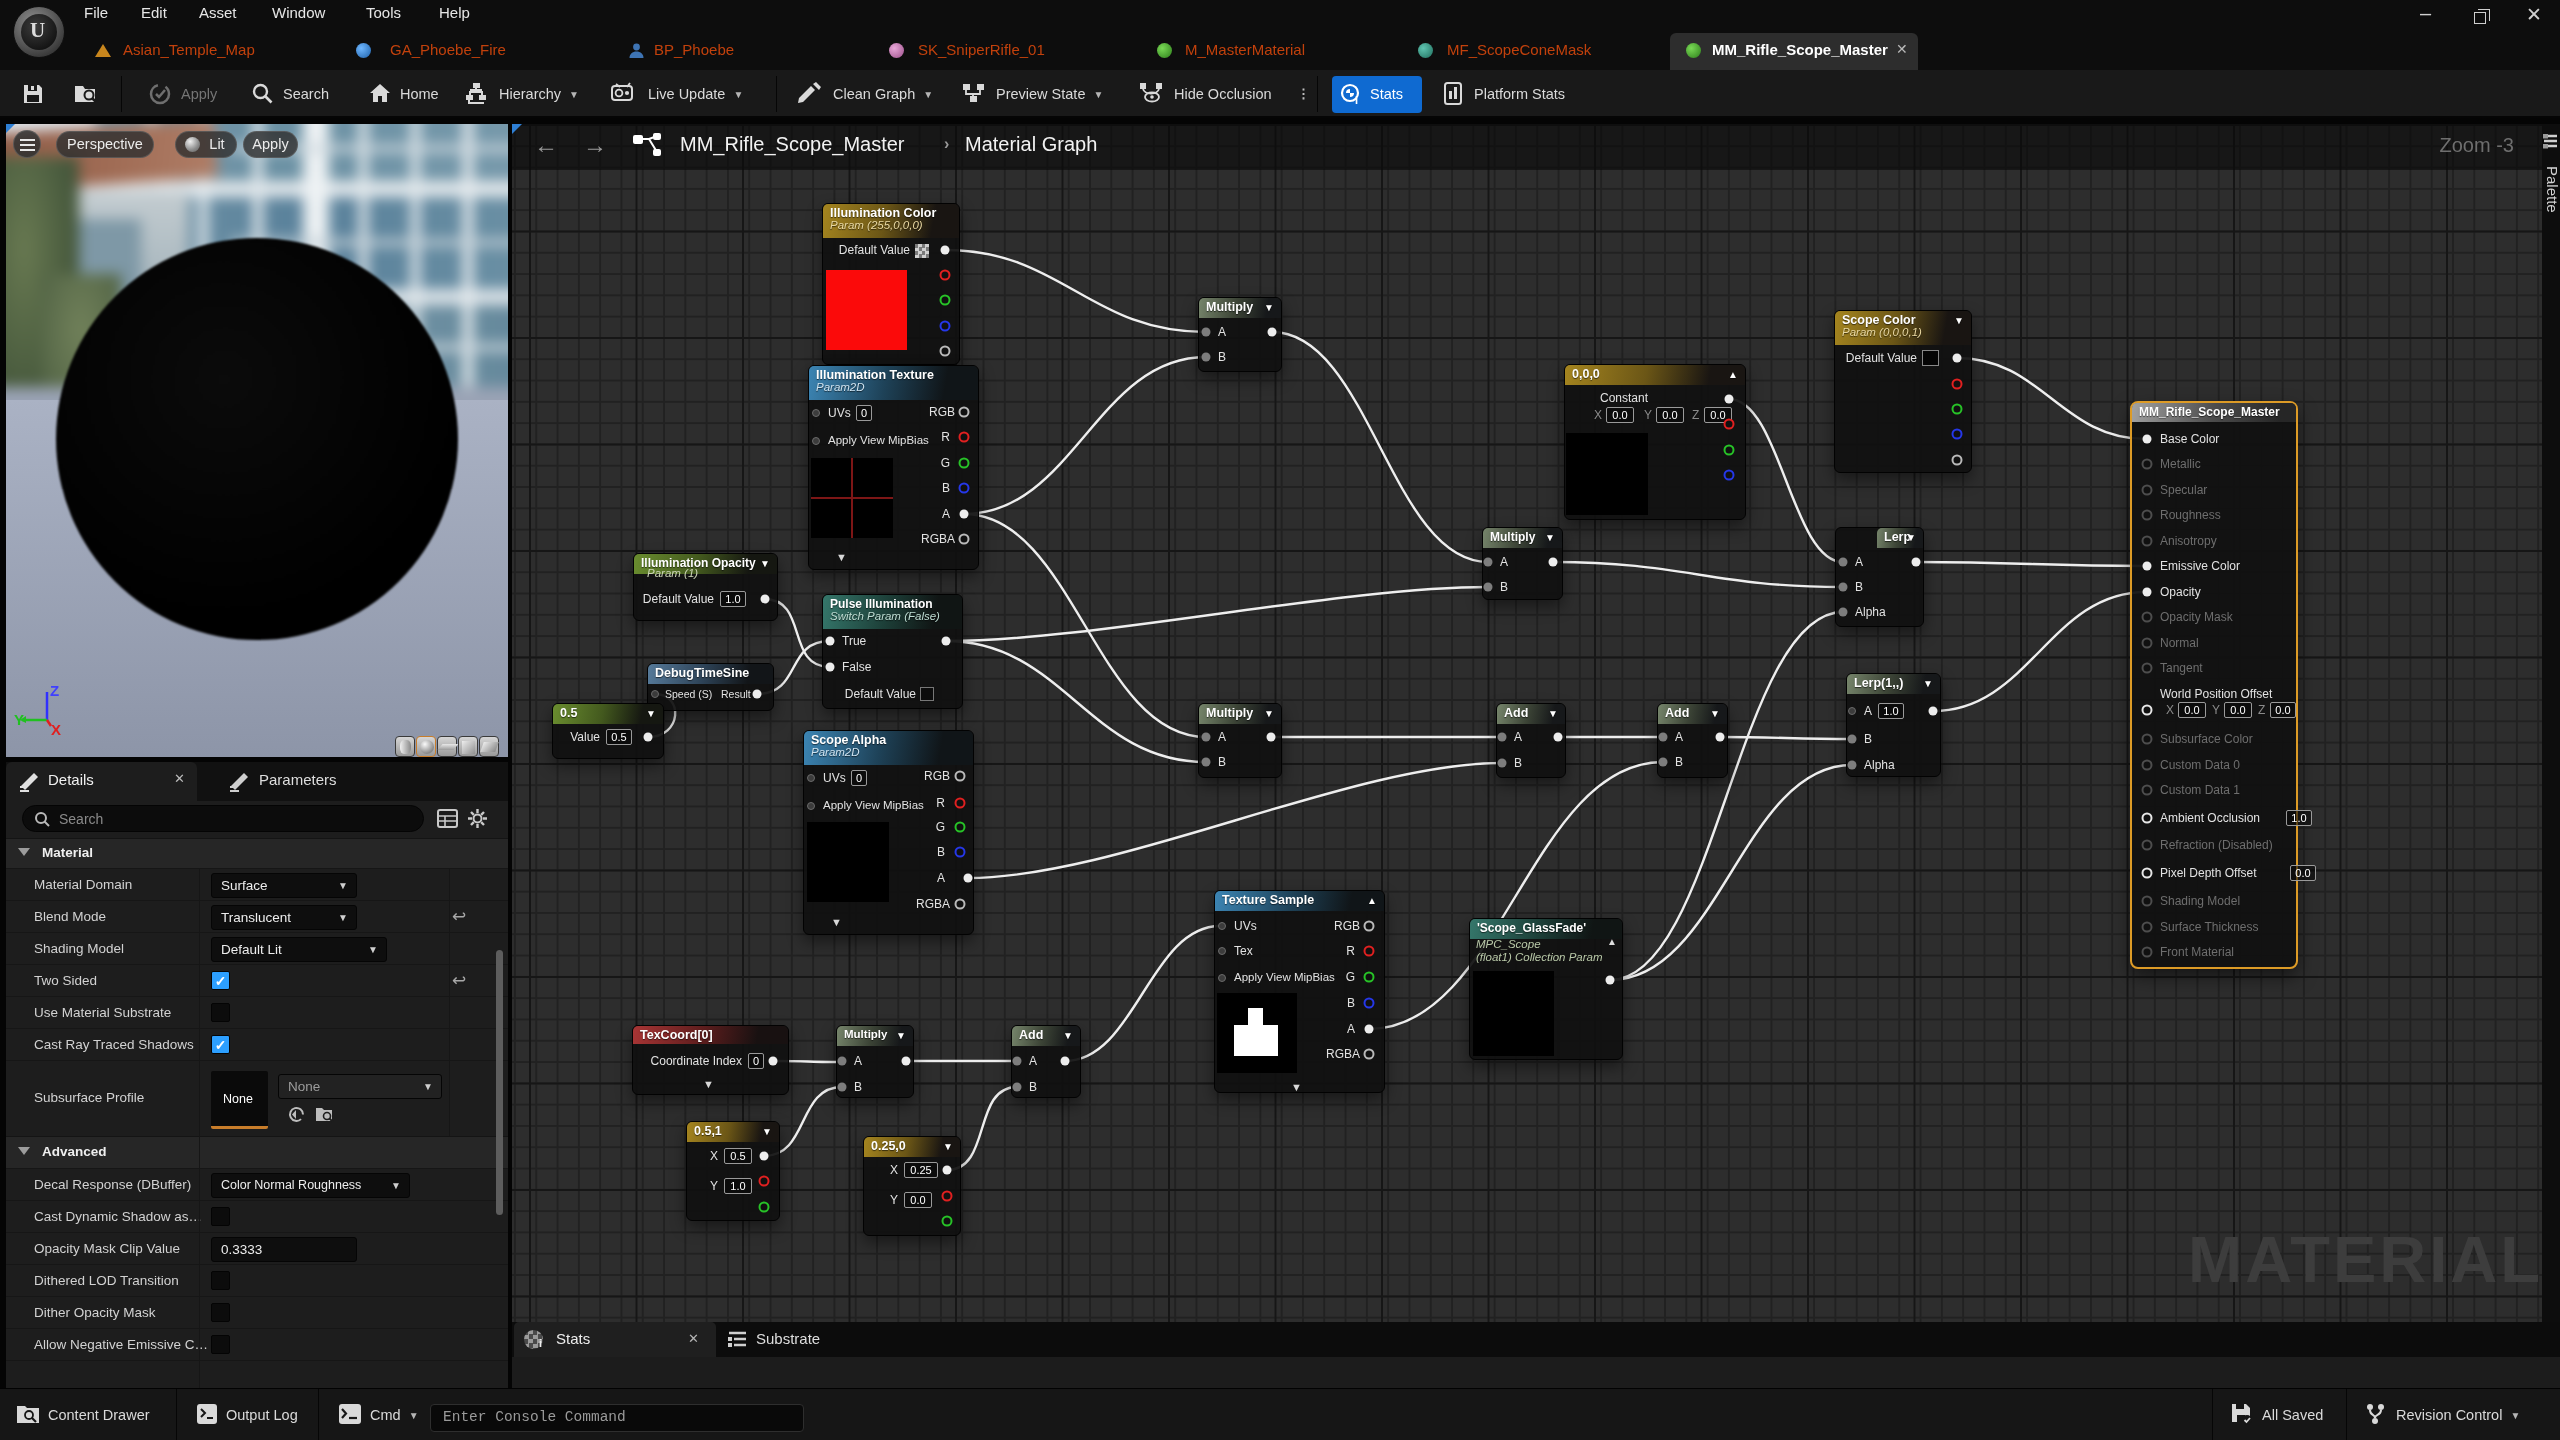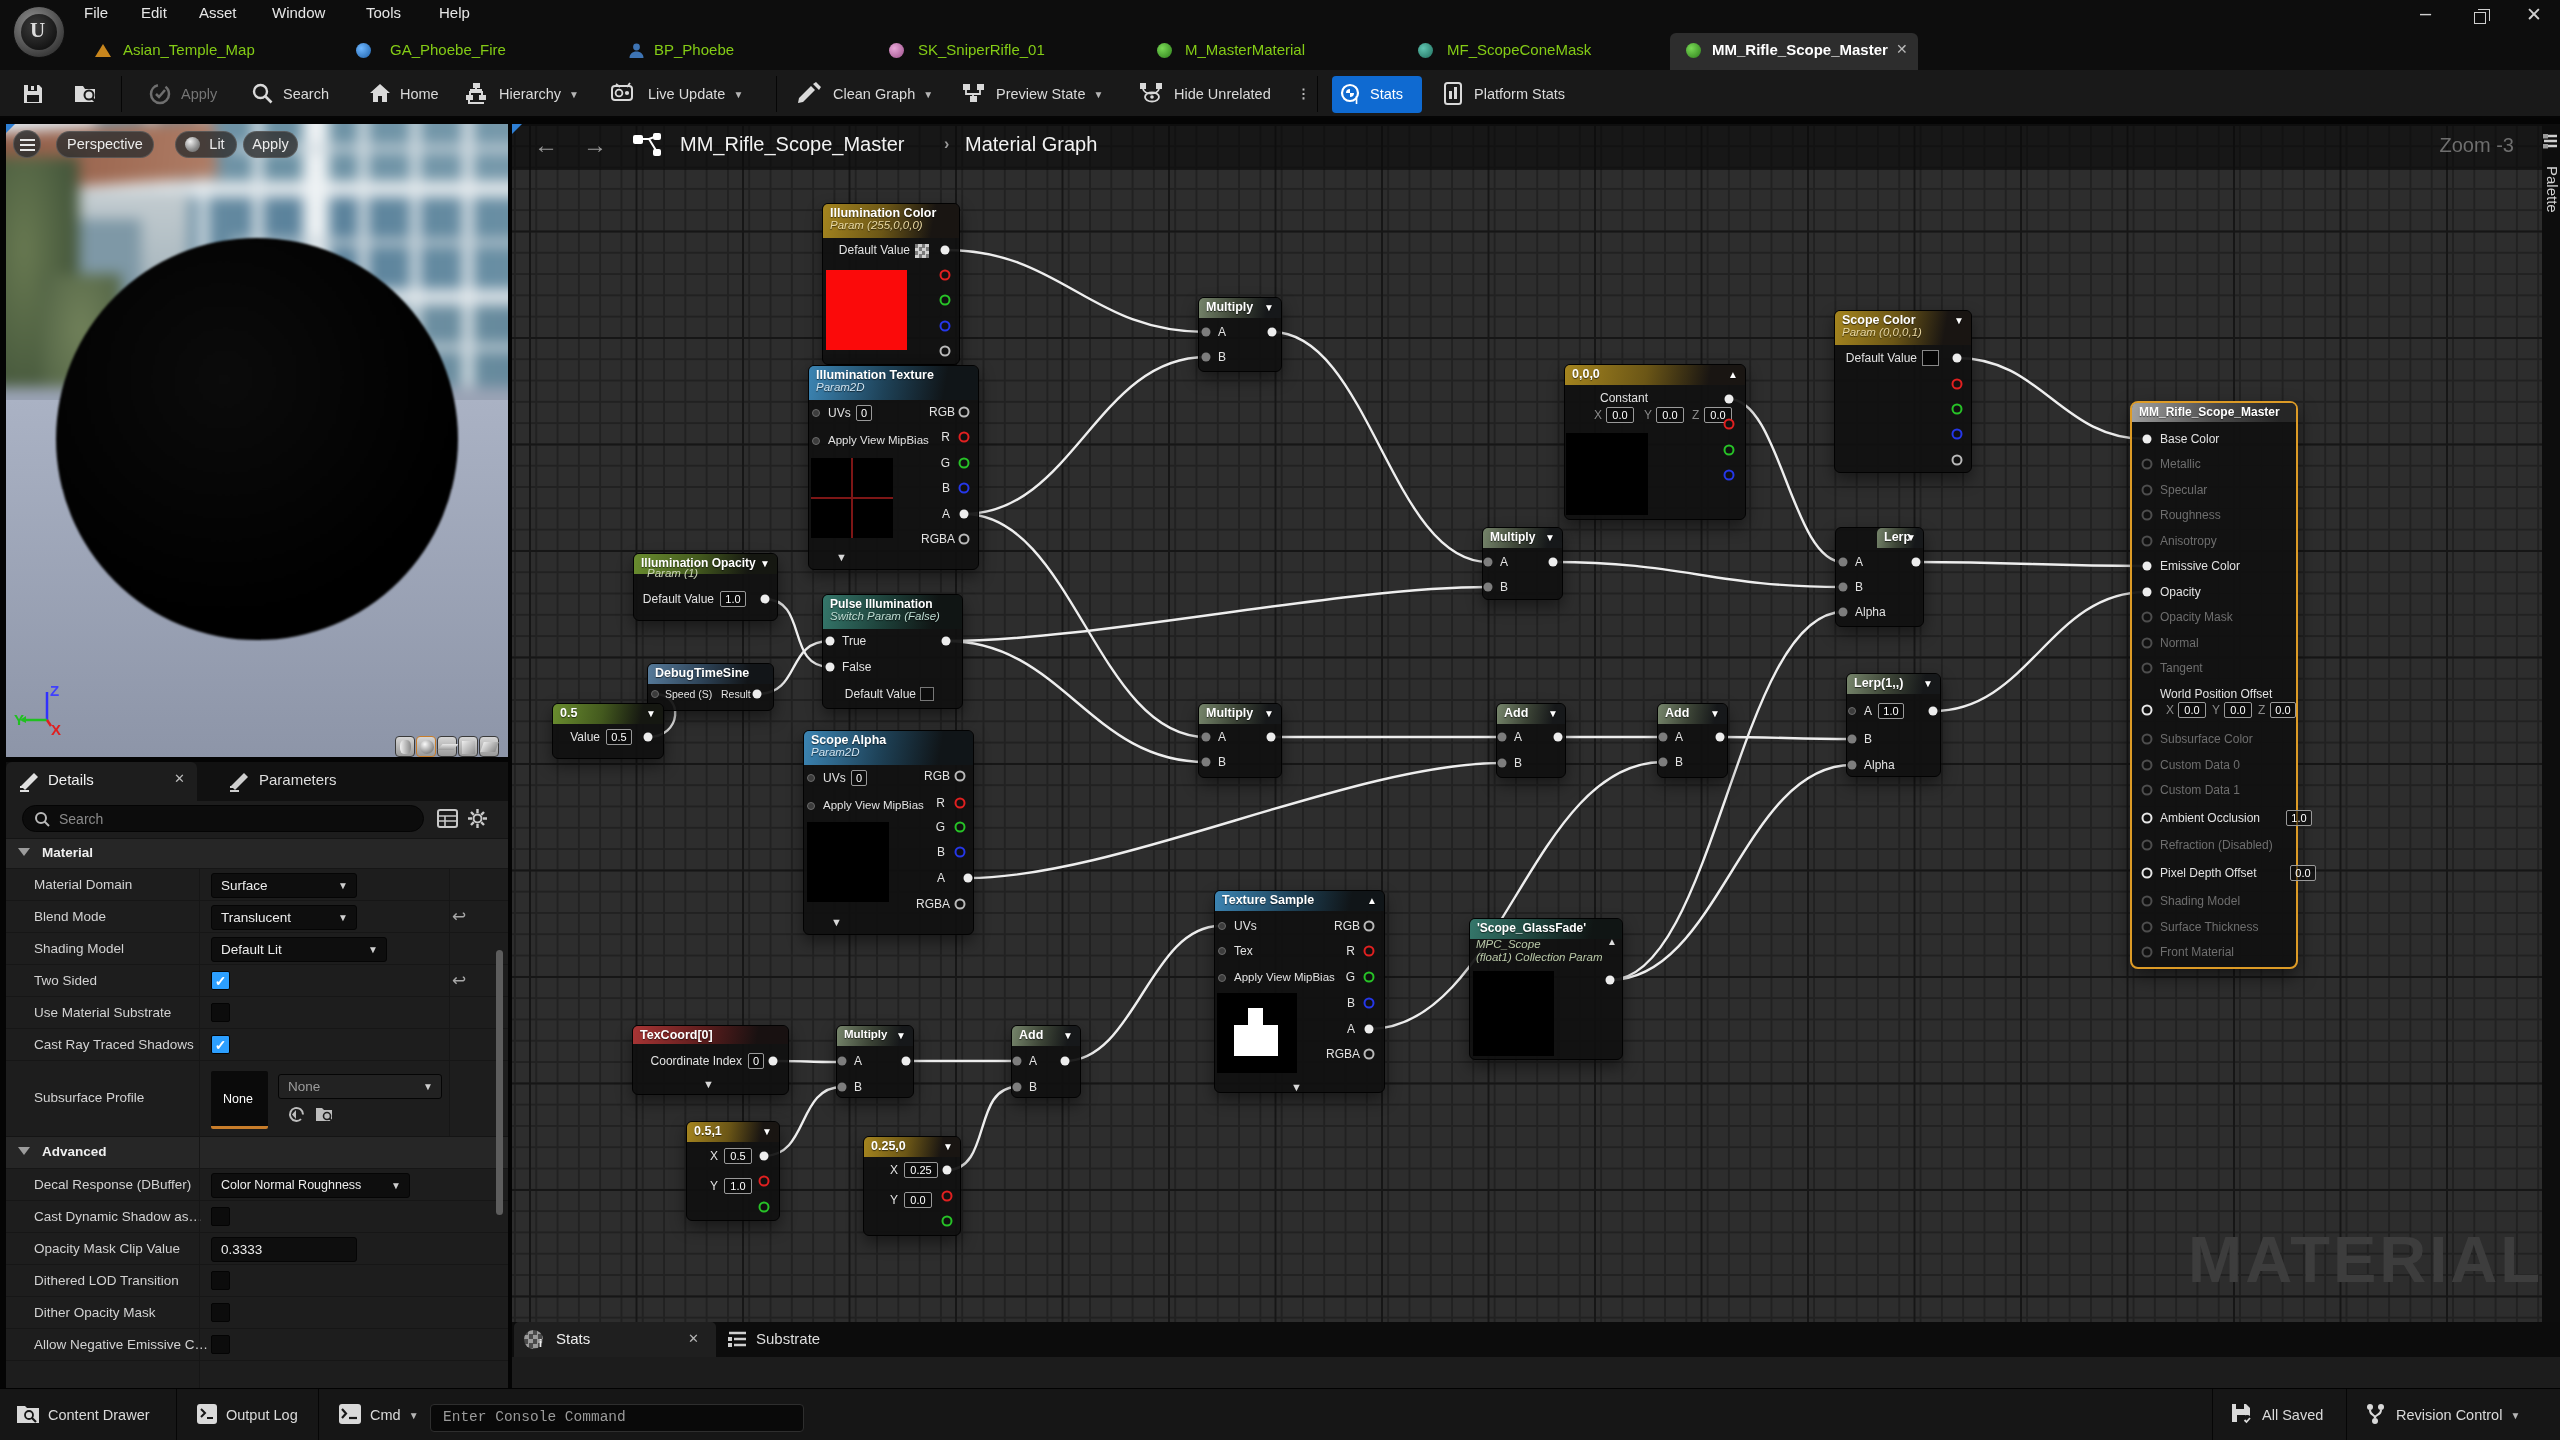--- a/index.html
+++ b/index.html
@@ -1,19 +1,19 @@
 <!DOCTYPE html>
 <html><head><meta charset="utf-8"><style>
 *{margin:0;padding:0;box-sizing:border-box}
 html,body{width:2560px;height:1440px;overflow:hidden;background:#040404;font-family:"Liberation Sans",sans-serif;-webkit-font-smoothing:antialiased}
 .abs{position:absolute}
 
 #titlebar{position:absolute;left:0;top:0;width:2560px;height:70px;background:#0d0d0d}
 .menu{position:absolute;top:4px;font-size:15px;color:#e6e6e6}
-.tabtxt{position:absolute;top:41px;font-size:15px;color:#84cc16;white-space:nowrap}
+.tabtxt{position:absolute;top:41px;font-size:15px;color:#c2410c;white-space:nowrap}
 .tabico{position:absolute;top:43px;width:15px;height:15px;border-radius:50%}
 #activetab{position:absolute;left:1670px;top:33px;width:248px;height:37px;background:#2d2d2d;border-radius:6px 6px 0 0}
 .winbtn{position:absolute;top:6px;color:#cfcfcf;font-size:16px}
 
 #toolbar{position:absolute;left:0;top:70px;width:2560px;height:48px;background:#191919;border-bottom:2px solid #050505}
 .titem{position:absolute;top:0;height:48px;line-height:48px;font-size:14.5px;color:#dadada;white-space:nowrap}
 .tsep{position:absolute;top:6px;width:1px;height:36px;background:#060606}
 .chev{font-size:10px;color:#b5b5b5;vertical-align:1px}
 
 #viewport{position:absolute;left:6px;top:124px;width:502px;height:633px;overflow:hidden;background:#97a0b4}
@@ -164,21 +164,21 @@
       <path d="M4 8v4h14V8M11 12v3" stroke="#d9d9d9" stroke-width="1.8" fill="none"></path>
     </svg>
   <span class="titem" style="left:996px">Preview State &nbsp;<span class="chev">▼</span></span>
   <svg class="abs" style="left:1139px;top:12px" width="26" height="24" viewBox="0 0 26 24">
       <rect x="1" y="1" width="6" height="6" fill="#d9d9d9"></rect>
       <rect x="17" y="1" width="6" height="6" fill="#d9d9d9"></rect>
       <path d="M4 7c2 6 14 6 16 0" stroke="#d9d9d9" stroke-width="1.8" fill="none"></path>
       <ellipse cx="13" cy="15" rx="7" ry="4.5" fill="none" stroke="#d9d9d9" stroke-width="1.8"></ellipse>
       <circle cx="13" cy="15" r="1.8" fill="#d9d9d9"></circle>
     </svg>
-  <span class="titem" style="left:1174px">Hide Unrelated</span>
+  <span class="titem" style="left:1174px">Hide Occlusion</span>
   <span class="titem" style="left:1297px;font-weight:bold;color:#bdbdbd;letter-spacing:0;font-size:13px">⋮</span>
   <div class="tsep" style="left:1317px"></div>
   <div class="abs" style="left:1332px;top:6px;width:90px;height:37px;background:#0f6ad1;border-radius:4px"></div>
   <svg class="abs" style="left:1340px;top:13px" width="23" height="23" viewBox="0 0 23 23">
       <circle cx="10" cy="10" r="8" fill="none" stroke="#fff" stroke-width="2.2"></circle>
       <path d="M6 10a4 4 0 014-4v4z" fill="#fff"></path>
       <path d="M10 10h4a4 4 0 01-4 4z" fill="#fff"></path>
       <text x="15" y="21" fill="#fff" font-size="11" font-weight="bold" font-family="Liberation Sans">i</text>
     </svg>
   <span class="titem" style="left:1370px;color:#fff">Stats</span>

